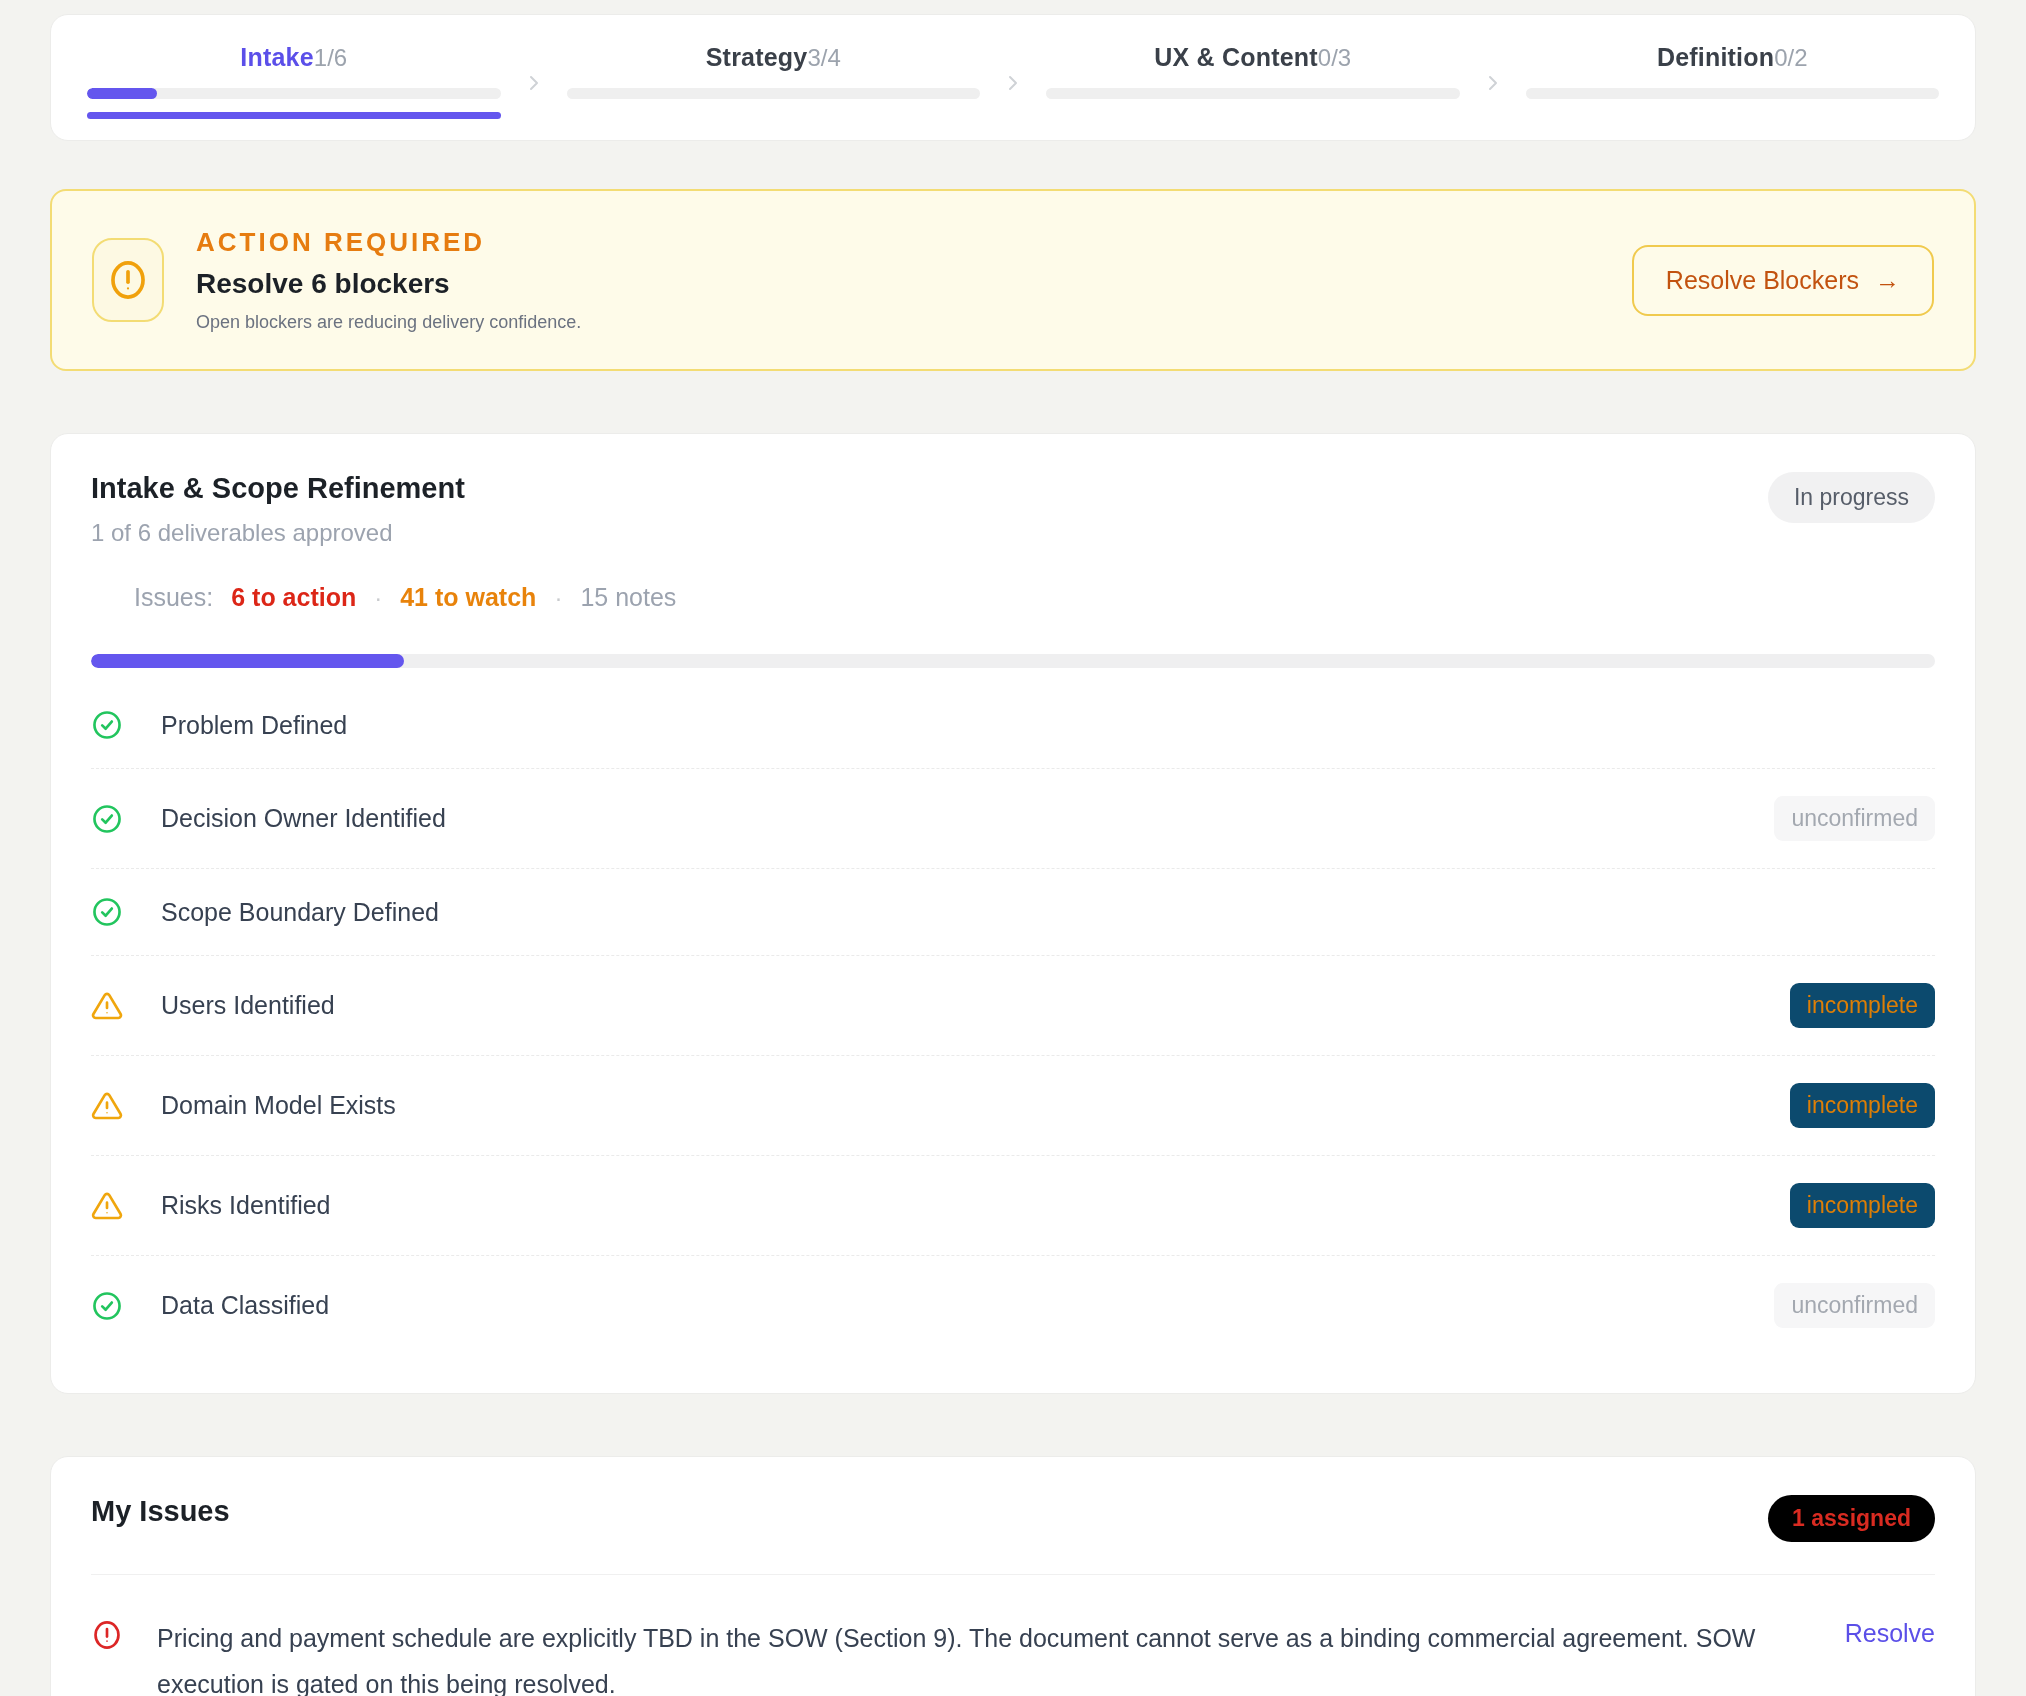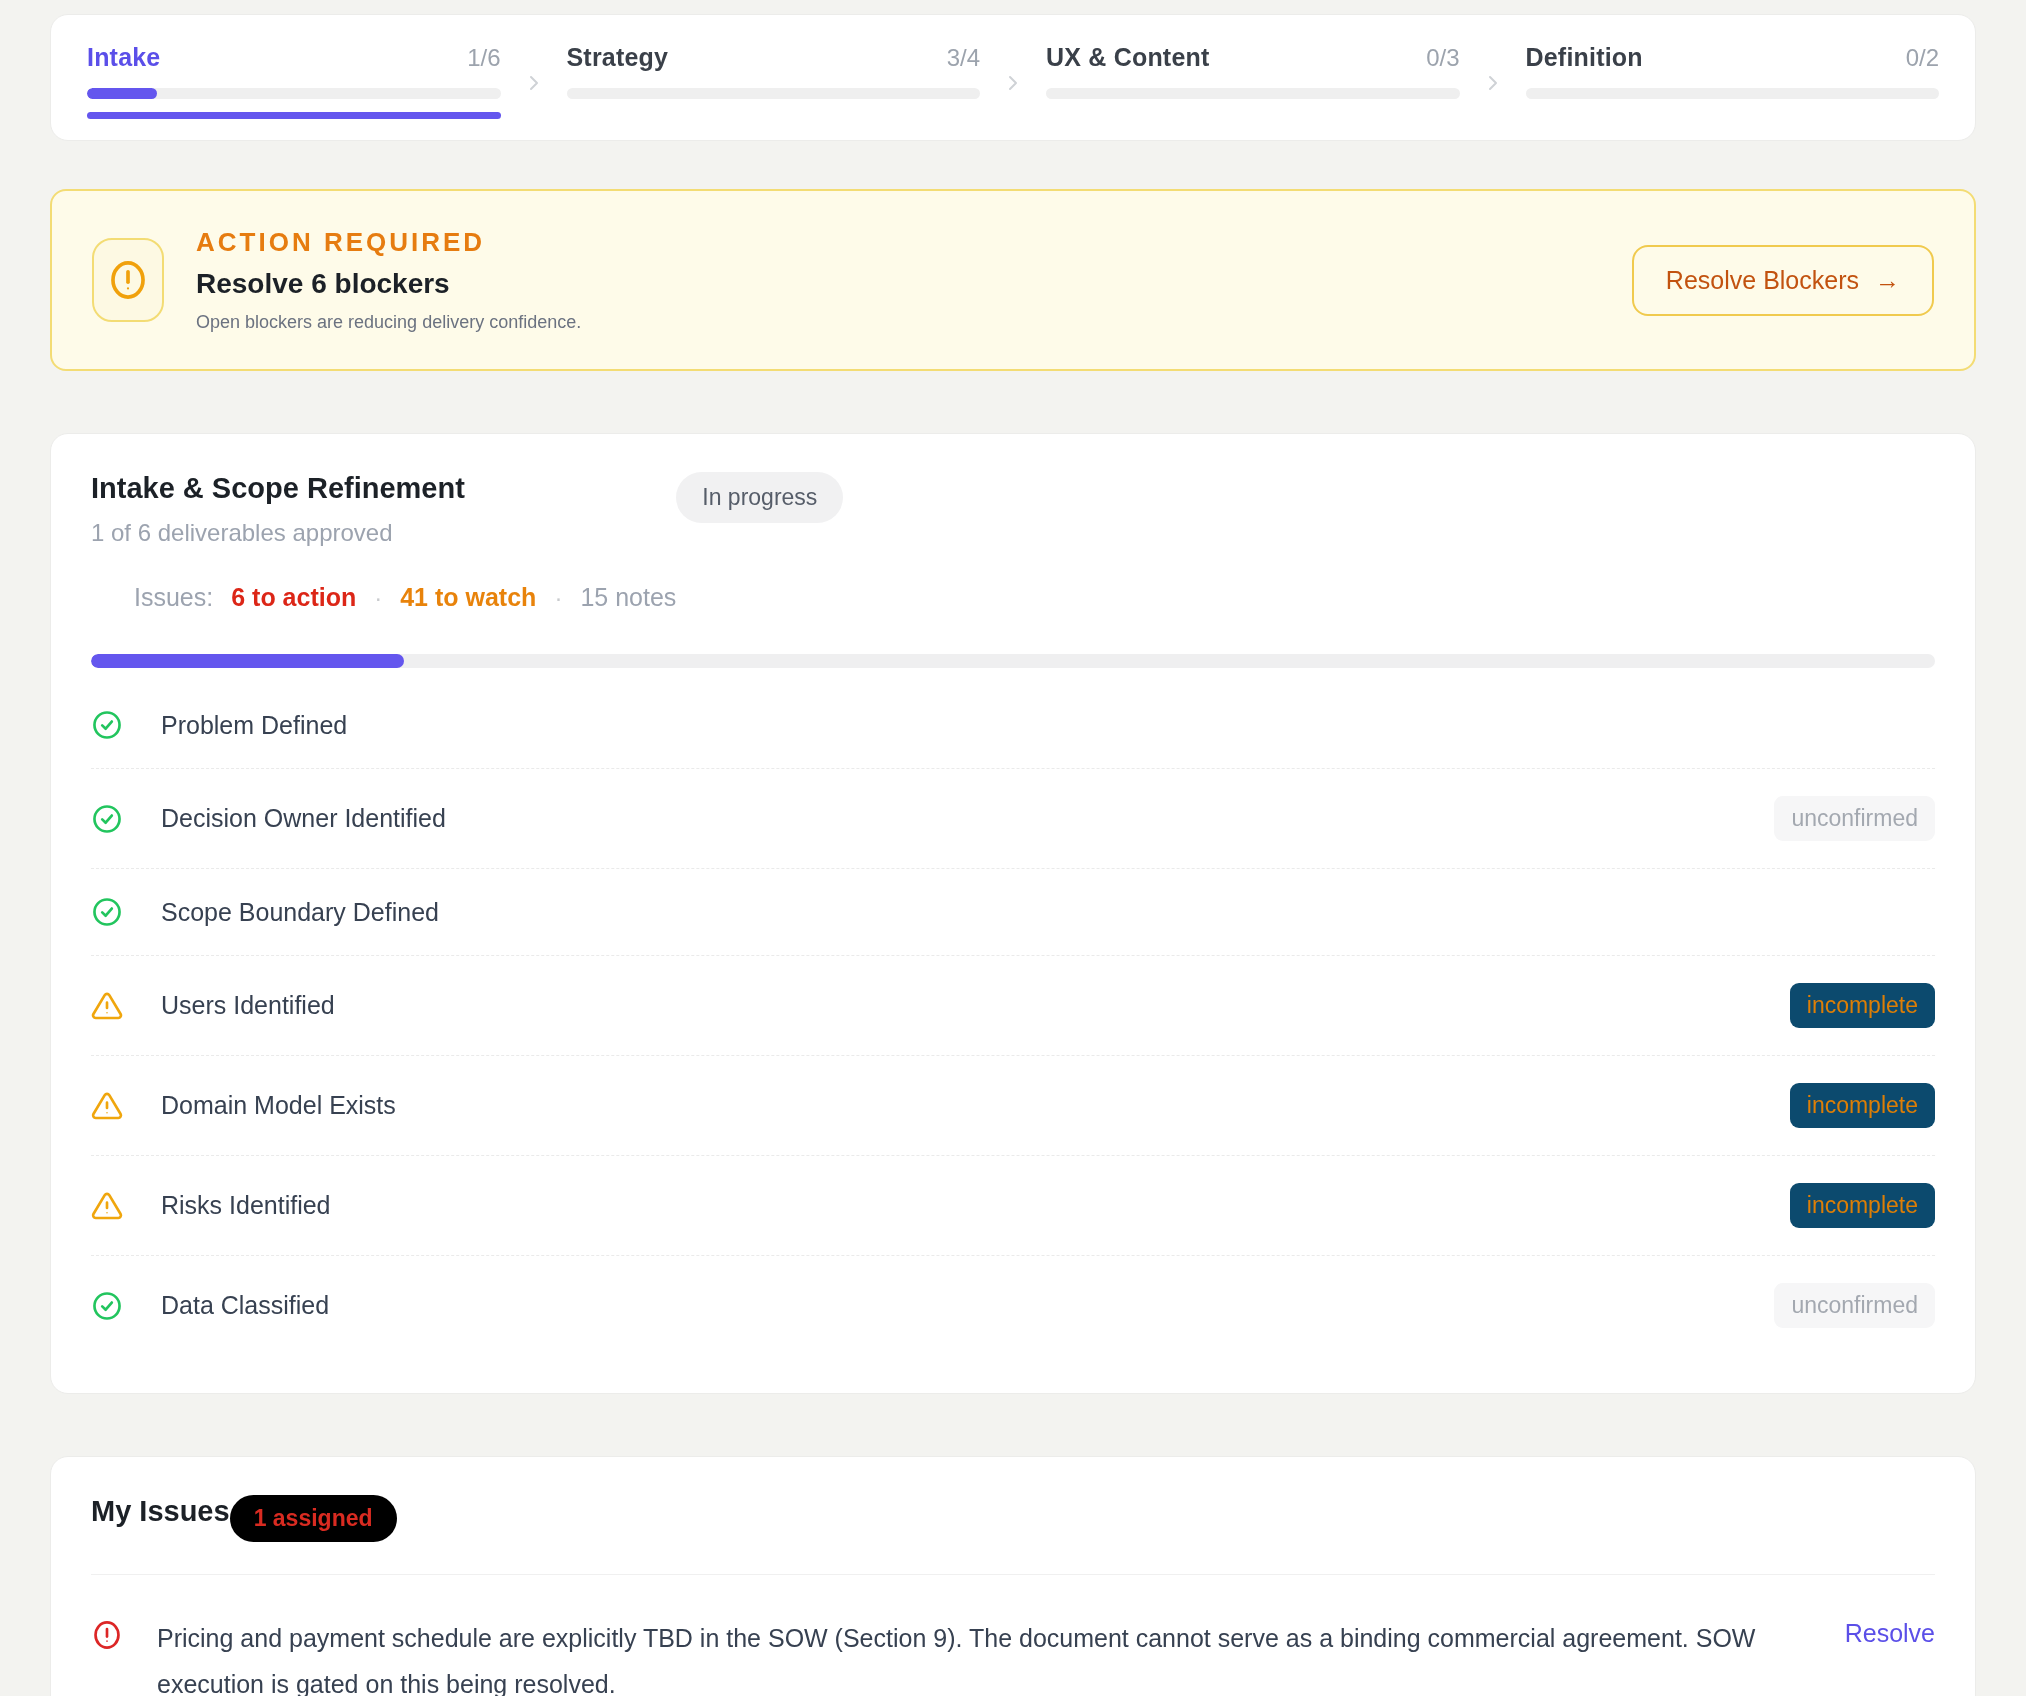--- a/index.html
+++ b/index.html
@@ -16,21 +16,21 @@
   .stepper {
     background: #ffffff;
     border: 1px solid #ececea;
     border-radius: 18px;
     padding: 28px 36px 0;
     display: flex;
     align-items: stretch;
     height: 127px;
   }
   .step { flex: 1; display: flex; flex-direction: column; }
-  .step-top { display: flex; justify-content: space-between; align-items: baseline; }
+  .step-top { display: flex; justify-content: center; align-items: baseline; }
   .step-name { font-size: 25px; font-weight: 700; color: #3a4049; letter-spacing: .2px; }
   .step.active .step-name { color: #5b4fe9; }
   .step-count { font-size: 24px; color: #9ca3ad; }
   .step-track {
     margin-top: 16px; height: 11px; border-radius: 6px; background: #efefef;
     overflow: hidden;
   }
   .step-fill { height: 100%; border-radius: 6px; background: #6456ee; }
   .step-underline {
     margin-top: 13px; height: 7px; border-radius: 4px; background: #6456ee;
@@ -72,21 +72,21 @@
   }
 
   
   .card {
     margin-top: 62px;
     background: #ffffff;
     border: 1px solid #ececea;
     border-radius: 18px;
     padding: 38px 40px;
   }
-  .card-head { display: flex; justify-content: flex-start; align-items: flex-start; }
+  .card-head { display: flex; justify-content: space-between; align-items: flex-start; }
   .card-title { font-size: 29px; font-weight: 700; color: #1c2127; }
   .card-sub { margin-top: 14px; font-size: 24px; color: #9ca3af; }
   .pill {
     font-size: 23px; border-radius: 999px; padding: 12px 26px; white-space: nowrap;
   }
   .pill.gray { background: #f1f1f2; color: #565d69; }
   .pill.red  { background: #000000; color: #d92b21; font-weight: 700; padding: 10px 24px; }
 
   .issues-row { margin-top: 36px; display: flex; align-items: center; gap: 18px; font-size: 25px; margin-left: 43px; }
   .issues-label { color: #9ca3af; }

